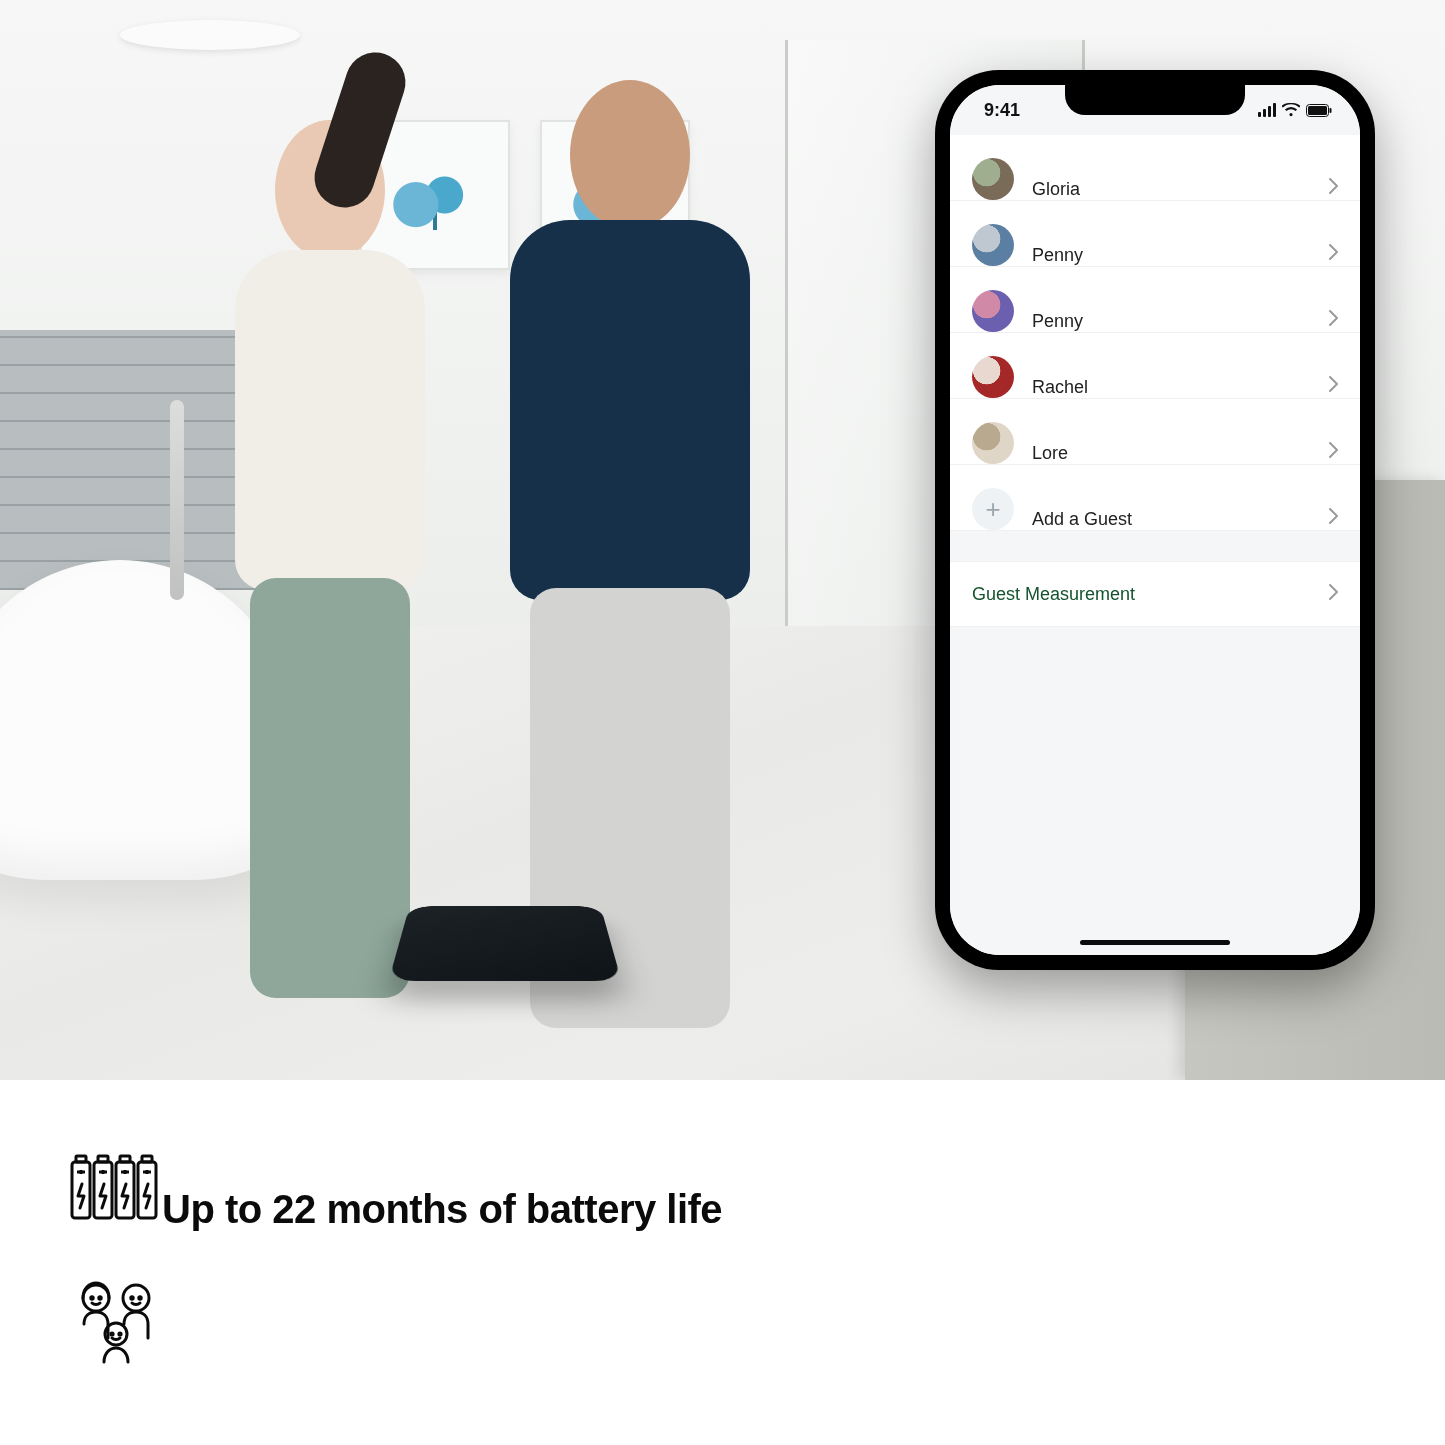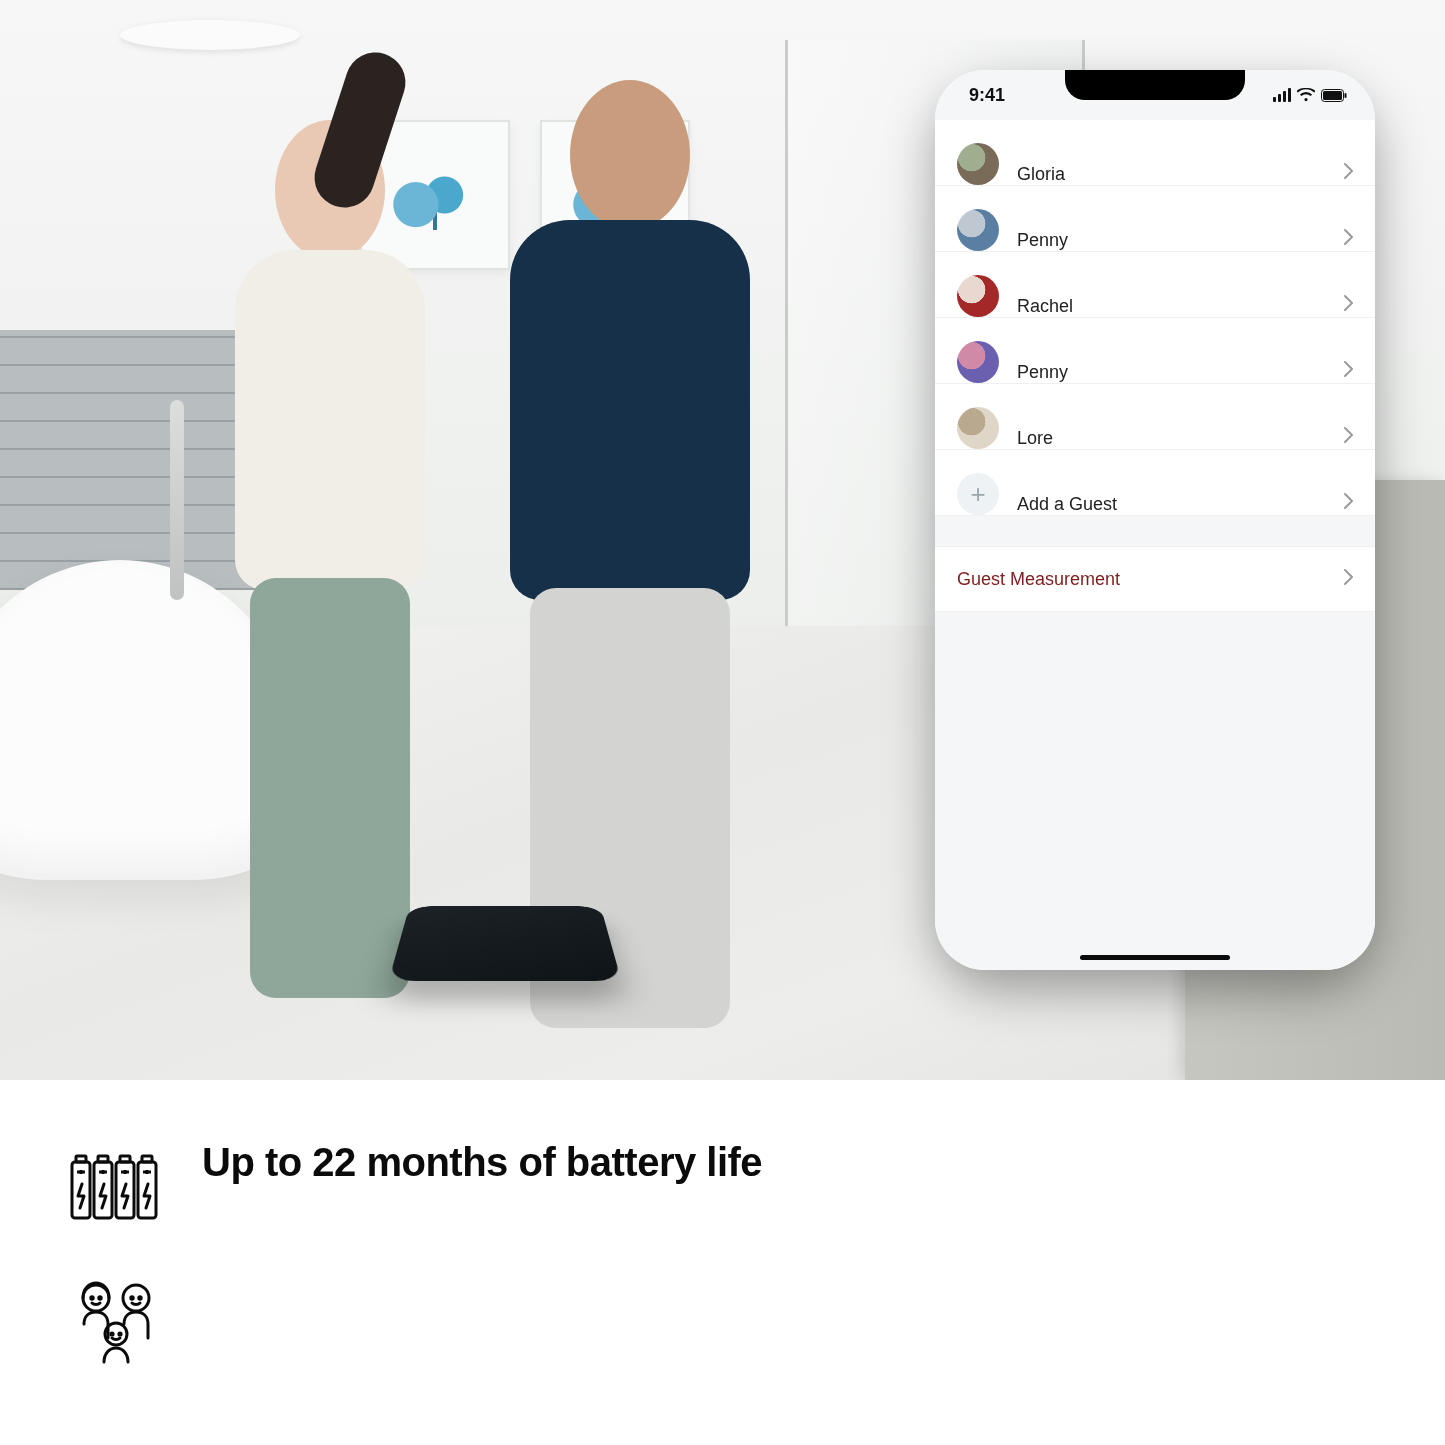--- a/index.html
+++ b/index.html
@@ -104,21 +104,21 @@
 
   
   .phone {
     position: absolute;
     right: 70px;
     top: 70px;
     width: 440px;
     height: 900px;
     background: #000;
     border-radius: 64px;
-    padding: 0;
+    padding: 15px;
     box-shadow: 0 20px 50px rgba(0,0,0,.35);
   }
   .phone-screen {
     width: 100%; height: 100%;
     background: #fff;
     border-radius: 50px;
     overflow: hidden;
     display: flex; flex-direction: column;
     position: relative;
   }
@@ -161,38 +161,38 @@
   .avatar.plus {
     background: #eef2f4; display: flex; align-items: center; justify-content: center;
     color: #9aa7ad; font-size: 26px; font-weight: 300;
   }
   .user-name { flex: 1; }
   .chev { color: #9a9a9a; }
 
   .gap-row { height: 30px; background: #f5f6f7; }
   .guest-row {
     display: flex; align-items: center; height: 66px; padding: 0 22px;
-    font-size: 18px; color: #7f1d1d; background: #fff;
+    font-size: 18px; color: #14532d; background: #fff;
     border-top: 1px solid #f0f0f0; border-bottom: 1px solid #f0f0f0;
   }
   .guest-row .label { flex: 1; }
   .screen-rest { flex: 1; background: #f5f6f7; }
   .home-ind {
     position: absolute; bottom: 10px; left: 50%; transform: translateX(-50%);
     width: 150px; height: 5px; background: #0b0b0b; border-radius: 3px;
   }
 
   
   .features {
     width: 1445px;
     background: #fff;
     padding: 60px 70px 40px;
   }
   .feat {
-    display: flex; align-items: flex-start; gap: 40px;
+    display: flex; align-items: flex-end; 
     margin-bottom: 44px;
   }
   .feat-icon {
     width: 92px; height: 92px; flex-shrink: 0;
     display: flex; align-items: center; justify-content: center;
   }
   .feat-text {
     font-size: 40px; font-weight: 600; color: #0b0b0b;
     letter-spacing: -0.5px;
   }
@@ -264,29 +264,29 @@
               </svg></span>
           </div>
           <div class="user-row">
             <div class="avatar" style="background:radial-gradient(circle at 35% 35%, #bfc8d1 0 35%, #5b7fa3 36% 100%);"></div>
             <span class="user-name">Penny</span>
             <span class="chev"><svg width="10" height="18" viewBox="0 0 10 18">
                 <path d="M2 2l7 7-7 7" fill="none" stroke="#9a9a9a" stroke-width="2" stroke-linecap="round" stroke-linejoin="round"></path>
               </svg></span>
           </div>
           <div class="user-row">
+            <div class="avatar" style="background:radial-gradient(circle at 35% 35%, #d08aa8 0 35%, #6b5fb0 36% 100%);"></div>
+            <span class="user-name">Penny</span>
+            <span class="chev"><svg width="10" height="18" viewBox="0 0 10 18">
+                <path d="M2 2l7 7-7 7" fill="none" stroke="#9a9a9a" stroke-width="2" stroke-linecap="round" stroke-linejoin="round"></path>
+              </svg></span>
+          </div>
+          <div class="user-row">
             <div class="avatar" style="background:radial-gradient(circle at 35% 35%, #e8d8cf 0 35%, #a52828 36% 100%);"></div>
             <span class="user-name">Rachel</span>
-            <span class="chev"><svg width="10" height="18" viewBox="0 0 10 18">
-                <path d="M2 2l7 7-7 7" fill="none" stroke="#9a9a9a" stroke-width="2" stroke-linecap="round" stroke-linejoin="round"></path>
-              </svg></span>
-          </div>
-          <div class="user-row">
-            <div class="avatar" style="background:radial-gradient(circle at 35% 35%, #d08aa8 0 35%, #6b5fb0 36% 100%);"></div>
-            <span class="user-name">Penny</span>
             <span class="chev"><svg width="10" height="18" viewBox="0 0 10 18">
                 <path d="M2 2l7 7-7 7" fill="none" stroke="#9a9a9a" stroke-width="2" stroke-linecap="round" stroke-linejoin="round"></path>
               </svg></span>
           </div>
           <div class="user-row">
             <div class="avatar" style="background:radial-gradient(circle at 35% 35%, #b8a98f 0 35%, #e0d6c7 36% 100%);"></div>
             <span class="user-name">Lore</span>
             <span class="chev"><svg width="10" height="18" viewBox="0 0 10 18">
                 <path d="M2 2l7 7-7 7" fill="none" stroke="#9a9a9a" stroke-width="2" stroke-linecap="round" stroke-linejoin="round"></path>
               </svg></span>

